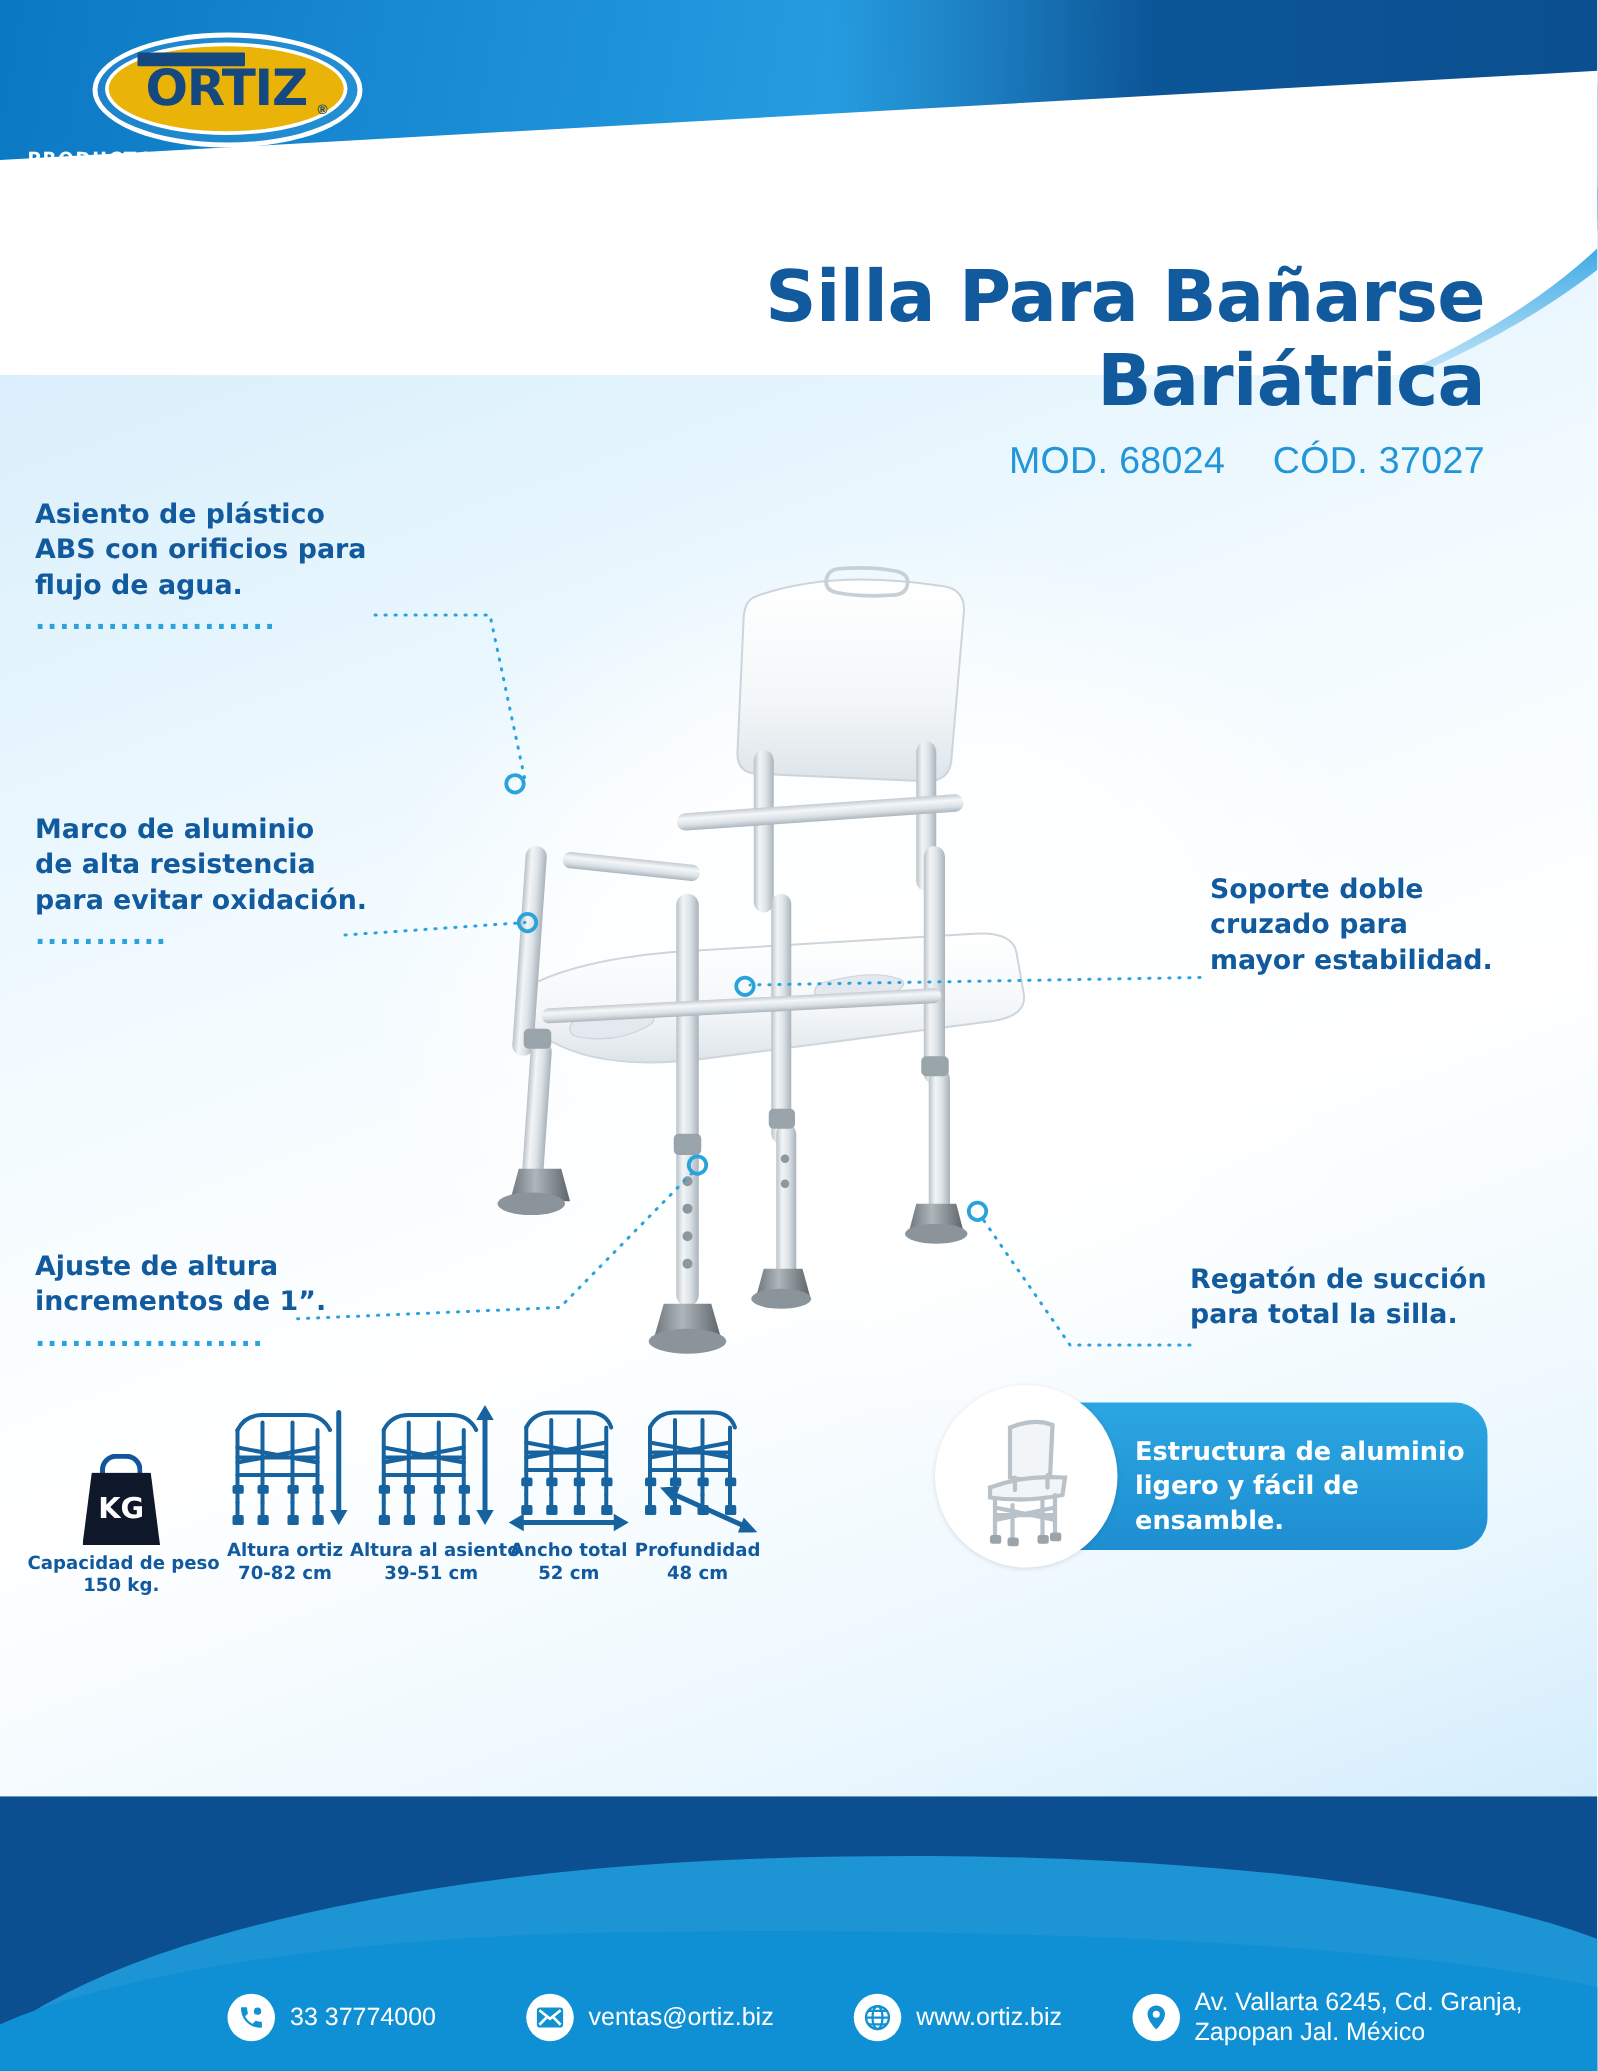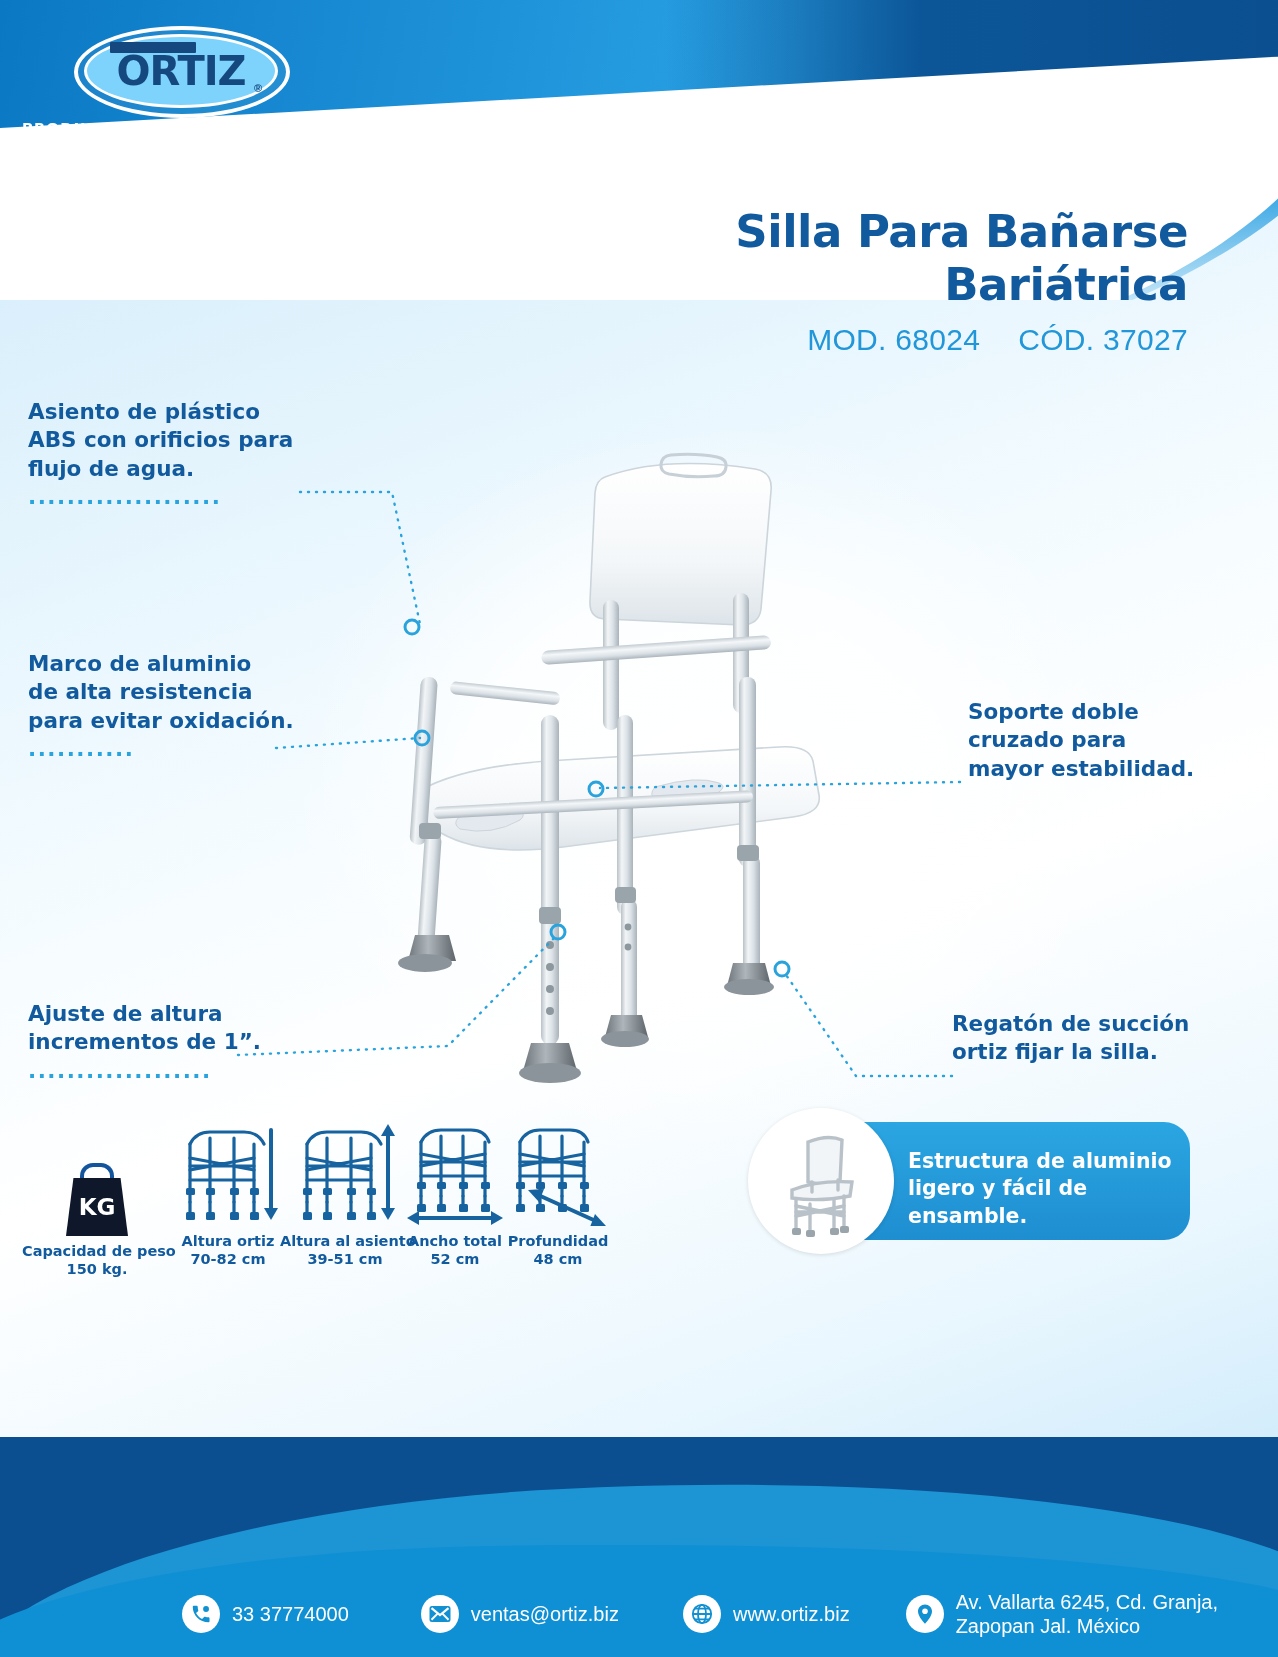--- a/index.html
+++ b/index.html
@@ -58,42 +58,42 @@
   .logo{position:absolute;left:22px;top:22px;width:280px;height:130px;}
   .logo-oval{
     position:absolute;left:52px;top:4px;width:208px;height:84px;
     border:4px solid #ffffff;border-radius:50%;
     background:rgba(255,255,255,.06);
   }
   .logo-oval-in{
     position:absolute;left:62px;top:12px;width:188px;height:68px;
     border:3px solid #ffffff;border-radius:50%;
     display:flex;align-items:center;justify-content:center;
-    background:#7dd3fc;
+    background:#eab308;
   }
   .logo-word{
     font-family:"DejaVu Sans",sans-serif;
     font-weight:bold;font-size:40px;letter-spacing:-1px;
     color:#14487f;line-height:1;position:relative;
   }
   .logo-bar{
     position:absolute;left:88px;top:20px;width:86px;height:11px;background:#14487f;border-radius:1px;
   }
   .logo-reg{position:absolute;left:232px;top:60px;font-size:11px;color:#14487f;font-weight:bold;}
   .logo-tag{
     position:absolute;left:0;top:96px;width:300px;
     font-family:"DejaVu Sans",sans-serif;
     font-size:14.5px;font-weight:bold;letter-spacing:1.4px;
     color:#ffffff;line-height:1.5;text-align:left;
   }
   
   .title-block{position:absolute;right:90px;top:205px;width:700px;text-align:right;}
   .title-l1,.title-l2{
     font-family:"DejaVu Sans",sans-serif;
-    font-weight:bold;font-size:45px;color:#125a9e;line-height:1.18;letter-spacing:-.5px;
+    font-weight:bold;font-size:57px;color:#125a9e;line-height:1.18;letter-spacing:-.5px;
   }
   .title-code{
     margin-top:12px;font-size:30px;color:#2196d9;font-weight:normal;letter-spacing:.3px;
   }
   .title-code .gap{display:inline-block;width:38px;}
   
   .callout{position:absolute;font-family:"DejaVu Sans",sans-serif;font-weight:bold;font-size:21.5px;color:#125a9e;line-height:1.32;}
   .co-left{text-align:left;}
   .co-right{text-align:left;}
   .c1{left:28px;top:398px;width:300px;}
@@ -321,21 +321,21 @@
   </div>
 
   <div class="callout co-right c4">
     <div>Soporte doble</div>
     <div>cruzado para</div>
     <div>mayor estabilidad.</div>
   </div>
 
   <div class="callout co-right c5">
     <div>Regatón de succión</div>
-    <div>ortiz fijar la silla.</div>
+    <div>para total la silla.</div>
   </div>
 
   <div class="specs">
 
     <div class="spec" style="left:0px;top:10px;width:150px;">
       <div class="spec-ico">
         <div style="text-align:center;">
           <div class="kghandle"></div>
           <div class="kgbadge">KG</div>
         </div>

